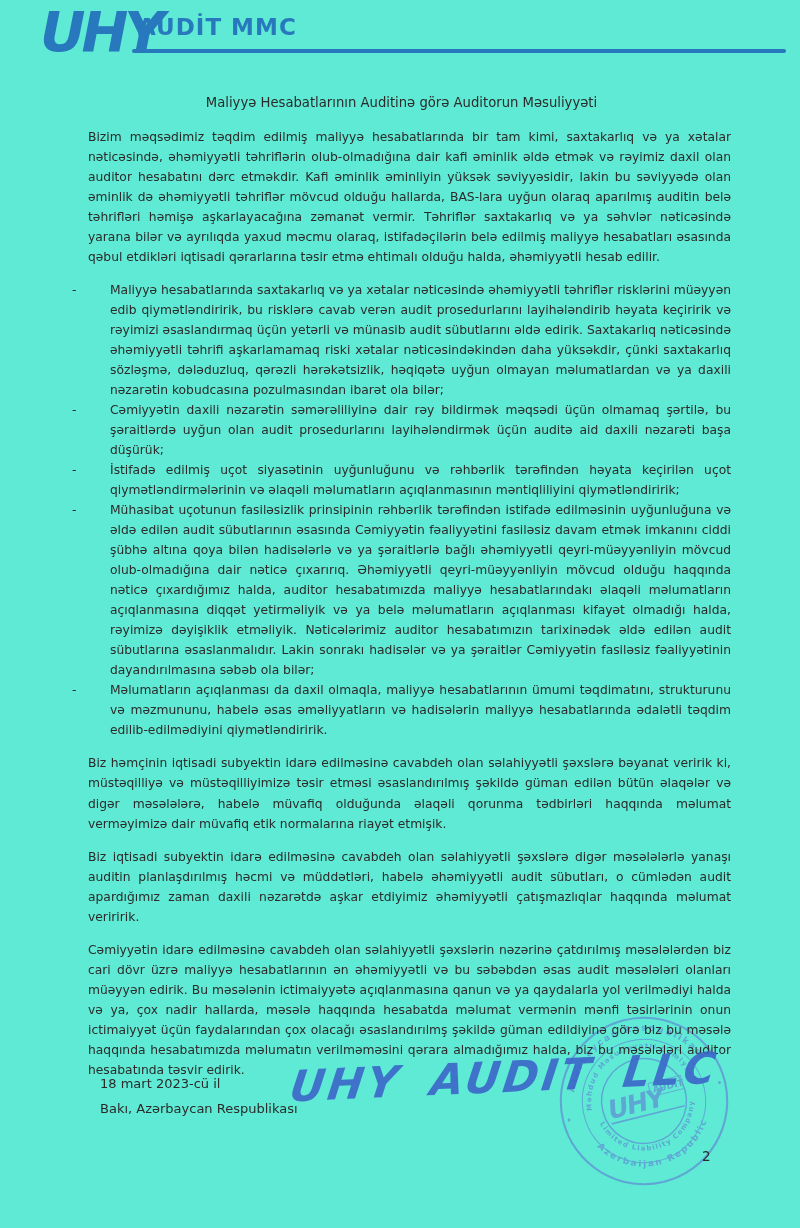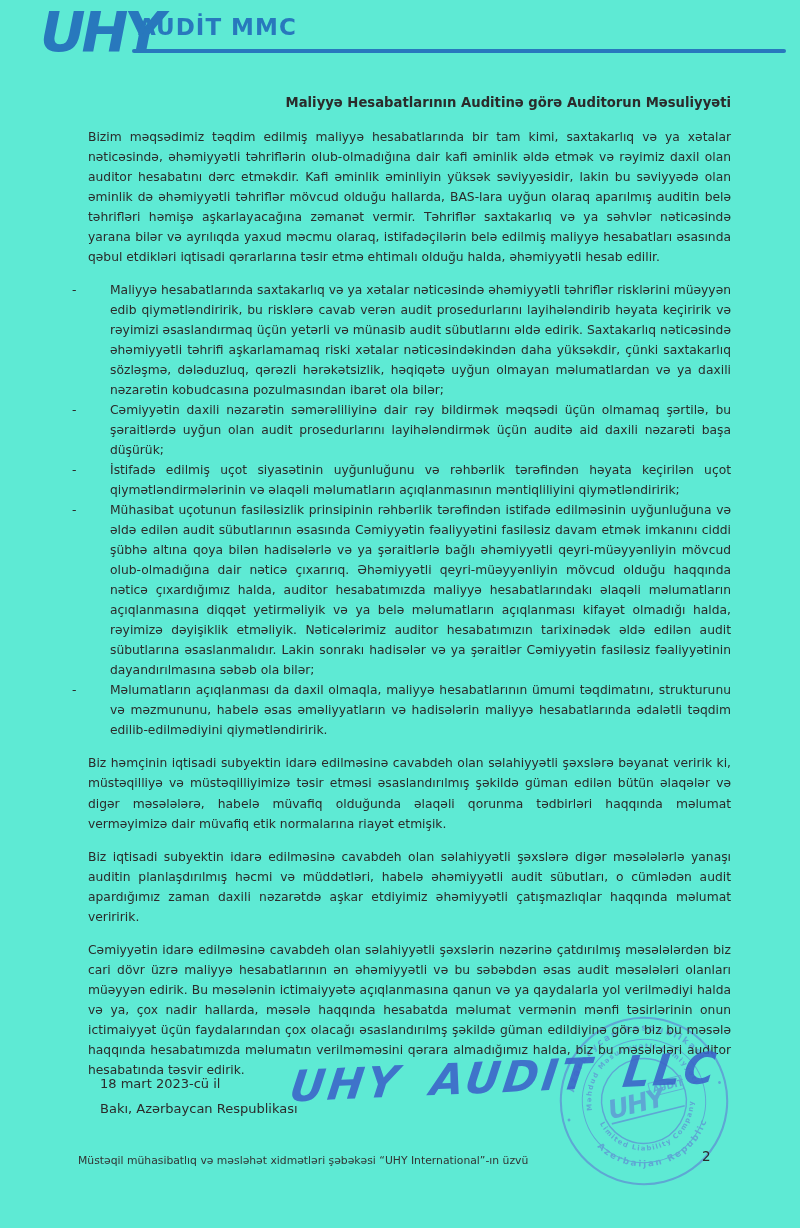--- a/index.html
+++ b/index.html
@@ -23,21 +23,21 @@
   .logo-subtitle{
     font-size:23px;font-weight:bold;color:#2878bd;
     letter-spacing:1px;padding-left:6px;
   }
   .logo-rule{height:4px;background:#2878bd;margin-top:9px;border-radius:2px;}
   
   .content{
     position:absolute;left:72px;top:92px;width:659px;z-index:2;
     font-size:12.3px;line-height:1.63;text-align:justify;
   }
-  .doc-title{font-size:13.2px;font-weight:bold;margin:0 0 13px 0;text-align:right;}
+  .doc-title{font-size:13.2px;font-weight:normal;margin:0 0 13px 0;text-align:center;}
   .content p{margin:0 0 13px 16px;}
   .bullets{margin:0 0 13px 0;}
   .bullet{display:flex;margin:0;}
   .bullet .marker{flex:0 0 38px;}
   .bullet .btext{flex:1;text-align:justify;}
   
   .date-block{position:absolute;left:82px;top:1072px;font-size:13px;line-height:1.9;z-index:3;margin-left:18px;}
   .signature{
     position:absolute;left:290px;top:1052px;z-index:4;
     font-size:43px;font-weight:bold;font-style:italic;
@@ -126,16 +126,15 @@
       <text class="dot" x="204" y="114">•</text>
       <g>
         <text x="64" y="122" font-size="32" font-weight="bold" font-style="italic" letter-spacing="-2">UHY</text>
         <rect x="120" y="90" width="42" height="17" fill="none" stroke="#5f9cd4" stroke-width="1"></rect>
         <text x="124" y="103" font-size="11.5" font-weight="bold">AUDİT</text>
         <line x1="64" y1="128" x2="158" y2="128" stroke="#5f9cd4" stroke-width="2"></line>
       </g>
     </svg>
   </div>
 
-  <div class="footer-line">Müstəqil mühasibatlıq və məsləhət xidmətləri şəbəkəsi “UHY International”-ın üzvü</div>
   <div class="page-num">2</div>
 
 </div>
 
 </body></html>

